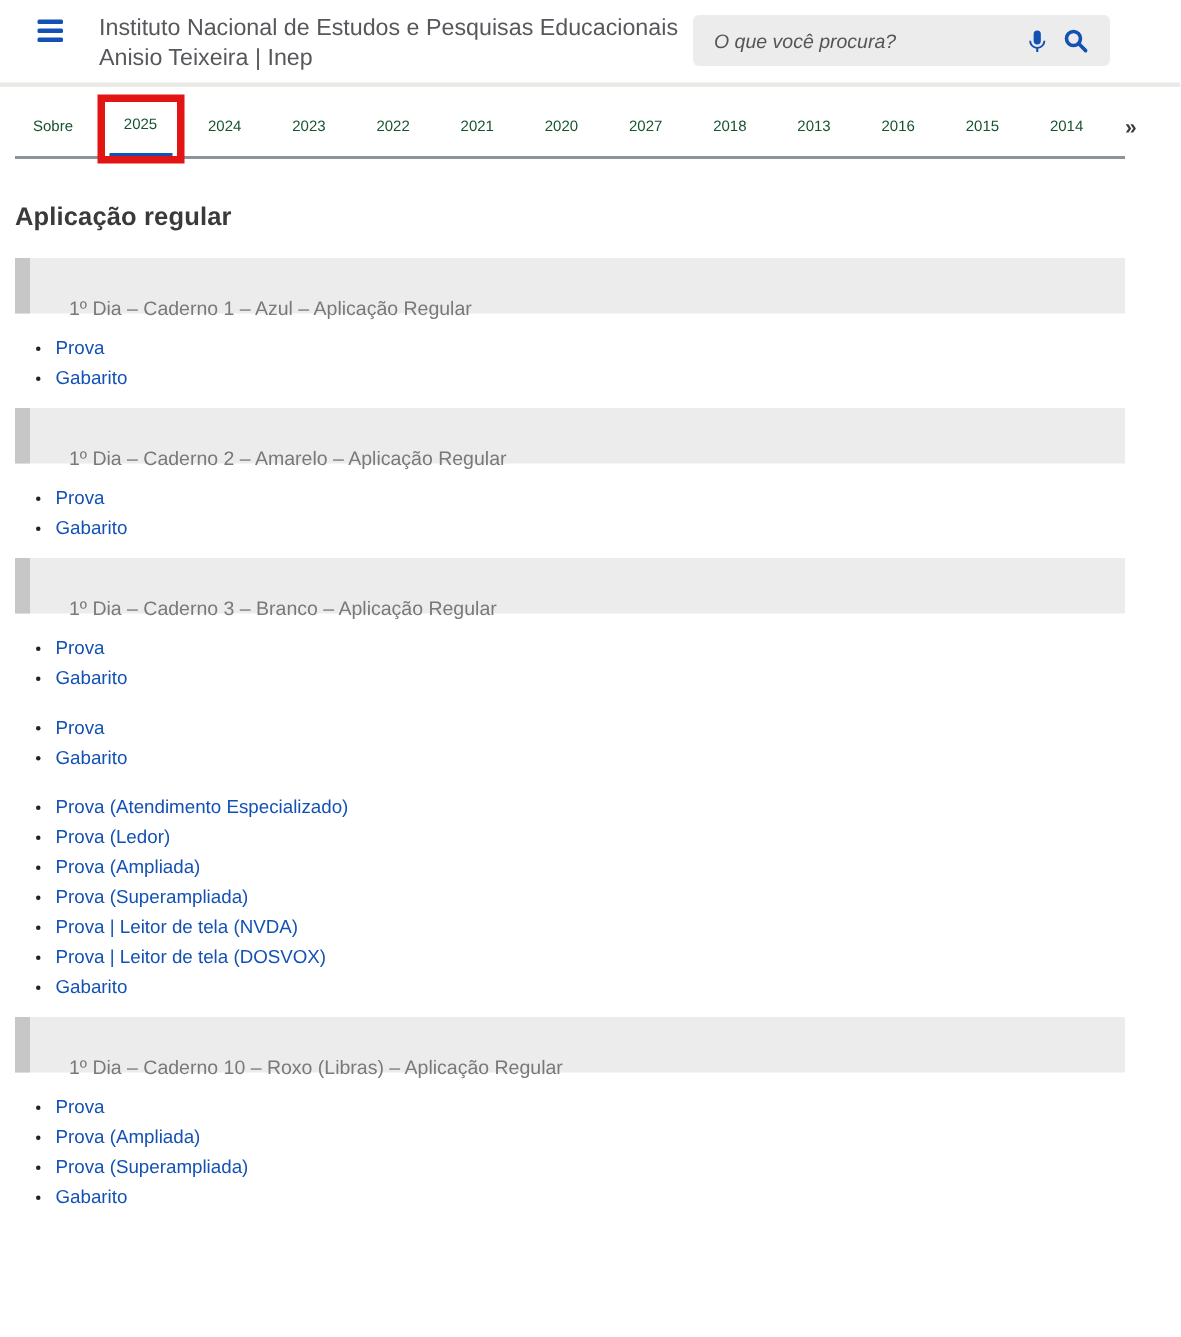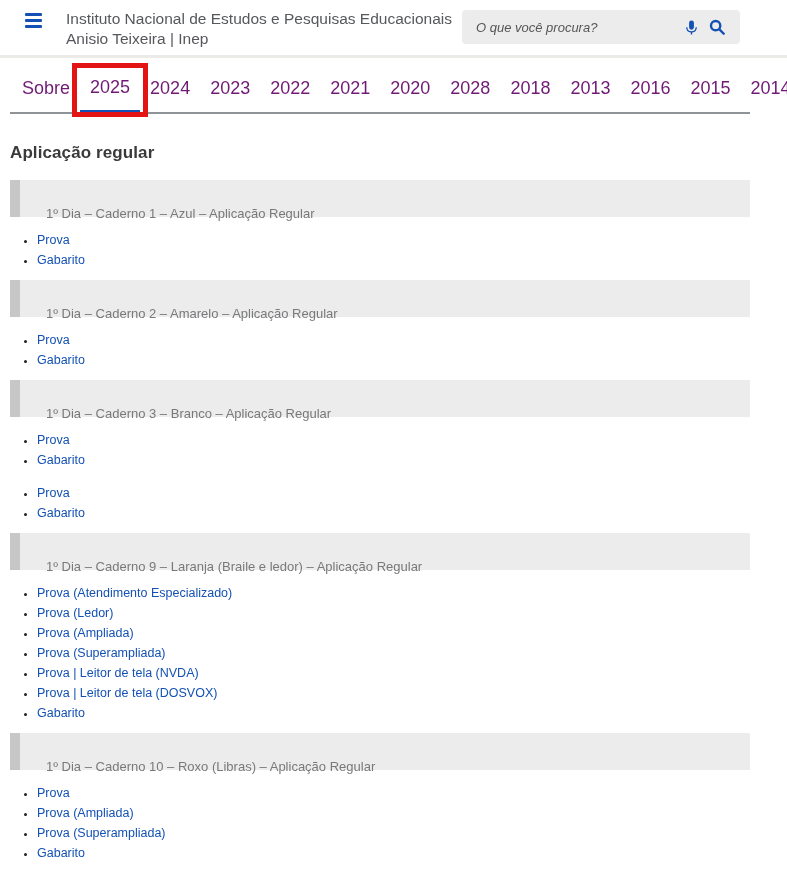--- a/index.html
+++ b/index.html
@@ -63,22 +63,22 @@
     justify-content: space-between;
     margin: 8px 37px 0 10px;
     border-bottom: 2px solid #8e9398;
     position: relative;
     padding-left: 2px;
   }
   .tab {
     display: inline-flex;
     align-items: center;
     padding: 11px 10px 12px;
-    font-size: 18px;
-    color: #701a75;
+    font-size: 10px;
+    color: #14532d;
     cursor: pointer;
     position: relative;
     background: #fff;
   }
   .tab.active {
     border-bottom: 4px solid #1351B4;
     margin-bottom: -2px;
     z-index: 2;
   }
   .tab.annotated::after {
@@ -174,21 +174,21 @@
     <span class="tab">
     <span class="tab-label">2022</span>
   </span>
     <span class="tab">
     <span class="tab-label">2021</span>
   </span>
     <span class="tab">
     <span class="tab-label">2020</span>
   </span>
     <span class="tab">
-    <span class="tab-label">2028</span>
+    <span class="tab-label">2027</span>
   </span>
     <span class="tab">
     <span class="tab-label">2018</span>
   </span>
     <span class="tab">
     <span class="tab-label">2013</span>
   </span>
     <span class="tab">
     <span class="tab-label">2016</span>
   </span>
@@ -247,23 +247,20 @@
     <ul class="links">
           <li>
     <a href="#">Prova</a>
   </li>
           <li>
     <a href="#">Gabarito</a>
   </li>
         </ul>
   </section>
       <section class="section">
-    <div class="section-bar">
-      <span class="section-title">1º Dia – Caderno 9 – Laranja (Braile e ledor) – Aplicação Regular</span>
-    </div>
     <ul class="links">
           <li>
     <a href="#">Prova (Atendimento Especializado)</a>
   </li>
           <li>
     <a href="#">Prova (Ledor)</a>
   </li>
           <li>
     <a href="#">Prova (Ampliada)</a>
   </li>

